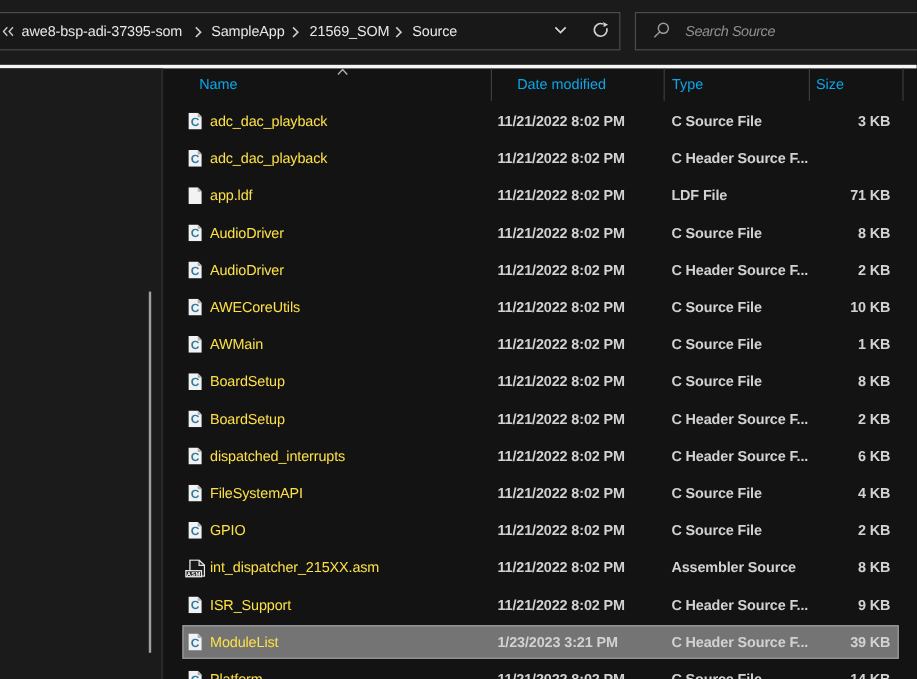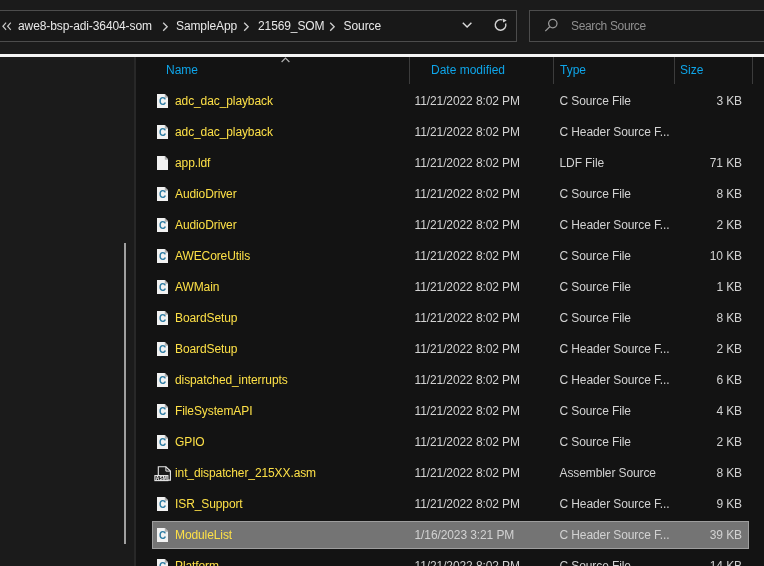--- a/index.html
+++ b/index.html
@@ -2,46 +2,46 @@
 <html><head>
 <meta charset="utf-8">
 <style>
   html,body{margin:0;padding:0;}
   body{width:764px;height:566px;overflow:hidden;position:relative;background:#131313;
        font-family:"Liberation Sans",sans-serif;-webkit-font-smoothing:antialiased;}
   .abs{position:absolute;}
   .topbar{left:0;top:0;width:764px;height:54px;background:#1b1b1b;}
   .box{border:1px solid #4c4c4c;background:#181818;box-sizing:border-box;}
   .crumb{font-size:12px;color:#e8e8e8;letter-spacing:-0.1px;top:19px;white-space:nowrap;}
-  .phtext{font-size:12px;color:#8f8f8f;letter-spacing:-0.35px;}
+  .phtext{font-size:12px;color:#8f8f8f;letter-spacing:-0.35px;font-style:italic;}
   .whiteline{left:0;top:54px;width:764px;height:2.6px;background:#f5f5f5;}
   .navpane{left:0;top:57px;width:134.2px;height:509px;background:#1b1b1b;}
   .navscroll{left:123.5px;top:243px;width:2px;height:301px;background:#a0a0a0;}
   .vsep{left:134.2px;top:57px;width:1.7px;height:509px;background:#282828;}
   .hsep{width:1px;top:57px;height:27px;background:#3c3c3c;}
   .hlabel{font-size:12px;color:#0ea5e9;top:63px;white-space:nowrap;}
   .rowwrap{left:0;width:764px;height:28px;}
   .name{font-size:12px;color:#fde047;left:175px;line-height:28px;white-space:nowrap;letter-spacing:-0.1px;}
-  .sec{font-size:12px;color:#d2d2d2;line-height:28px;white-space:nowrap;letter-spacing:-0.1px;}
+  .sec{font-size:12px;color:#d2d2d2;line-height:28px;white-space:nowrap;letter-spacing:-0.1px;font-weight:bold;}
   .date{left:414.5px;}
   .type{left:559.5px;}
   .size{left:650px;width:92px;text-align:right;}
   .icon{left:156.5px;top:7px;}
   .rowpos{position:absolute;}
 </style>
 </head>
 <body>
 <div class="abs topbar"></div>
 
 <div class="abs box" style="left:-3px;top:10px;width:520px;height:32px;"></div>
 <svg class="abs" style="left:2px;top:22px;" width="10" height="9" viewBox="0 0 10 9">
     <polyline points="4.1,0.7 0.9,4.25 4.1,7.8" fill="none" stroke="#c8c8c8" stroke-width="1.2"></polyline>
     <polyline points="8.8,0.7 5.6,4.25 8.8,7.8" fill="none" stroke="#c8c8c8" stroke-width="1.2"></polyline>
   </svg>
-<div class="abs crumb" style="left:18px;">awe8-bsp-adi-36404-som</div>
+<div class="abs crumb" style="left:18px;">awe8-bsp-adi-37395-som</div>
 <svg class="abs" style="left:162px;top:22px;" width="7" height="10">
     <polyline points="1.2,0.8 5.2,4.8 1.2,8.8" fill="none" stroke="#cfcfcf" stroke-width="1.3"></polyline>
   </svg>
 <div class="abs crumb" style="left:176px;">SampleApp</div>
 <svg class="abs" style="left:243px;top:22px;" width="7" height="10">
     <polyline points="1.2,0.8 5.2,4.8 1.2,8.8" fill="none" stroke="#cfcfcf" stroke-width="1.3"></polyline>
   </svg>
 <div class="abs crumb" style="left:258px;">21569_SOM</div>
 <svg class="abs" style="left:329px;top:22px;" width="7" height="10">
     <polyline points="1.2,0.8 5.2,4.8 1.2,8.8" fill="none" stroke="#cfcfcf" stroke-width="1.3"></polyline>
@@ -232,21 +232,21 @@
 <div class="rowpos sec size">9 KB</div>
 </div>
 <div class="abs rowwrap" style="top:521px;">
 <div class="rowpos" style="left:152px;top:0;width:597px;height:28px;background:#747474;border:1px solid #9e9e9e;box-sizing:border-box;"></div>
 <svg class="rowpos icon" width="11.5" height="14" viewBox="0 0 11.5 14">
       <path d="M0 0 H7.8 L11.5 3.7 V14 H0 Z" fill="#f2f2f2"></path>
       <path d="M7.8 0 L7.8 3.7 L11.5 3.7 Z" fill="#b0b0b0"></path>
       <text x="5.6" y="10.8" font-size="10" font-weight="bold" fill="#2e7ca3" text-anchor="middle">C</text>
     </svg>
 <div class="rowpos name">ModuleList</div>
-<div class="rowpos sec date">1/16/2023 3:21 PM</div>
+<div class="rowpos sec date">1/23/2023 3:21 PM</div>
 <div class="rowpos sec type">C Header Source F...</div>
 <div class="rowpos sec size">39 KB</div>
 </div>
 <div class="abs rowwrap" style="top:552px;">
 <svg class="rowpos icon" width="11.5" height="14" viewBox="0 0 11.5 14">
       <path d="M0 0 H7.8 L11.5 3.7 V14 H0 Z" fill="#f2f2f2"></path>
       <path d="M7.8 0 L7.8 3.7 L11.5 3.7 Z" fill="#b0b0b0"></path>
       <text x="5.6" y="10.8" font-size="10" font-weight="bold" fill="#2e7ca3" text-anchor="middle">C</text>
     </svg>
 <div class="rowpos name">Platform</div>

